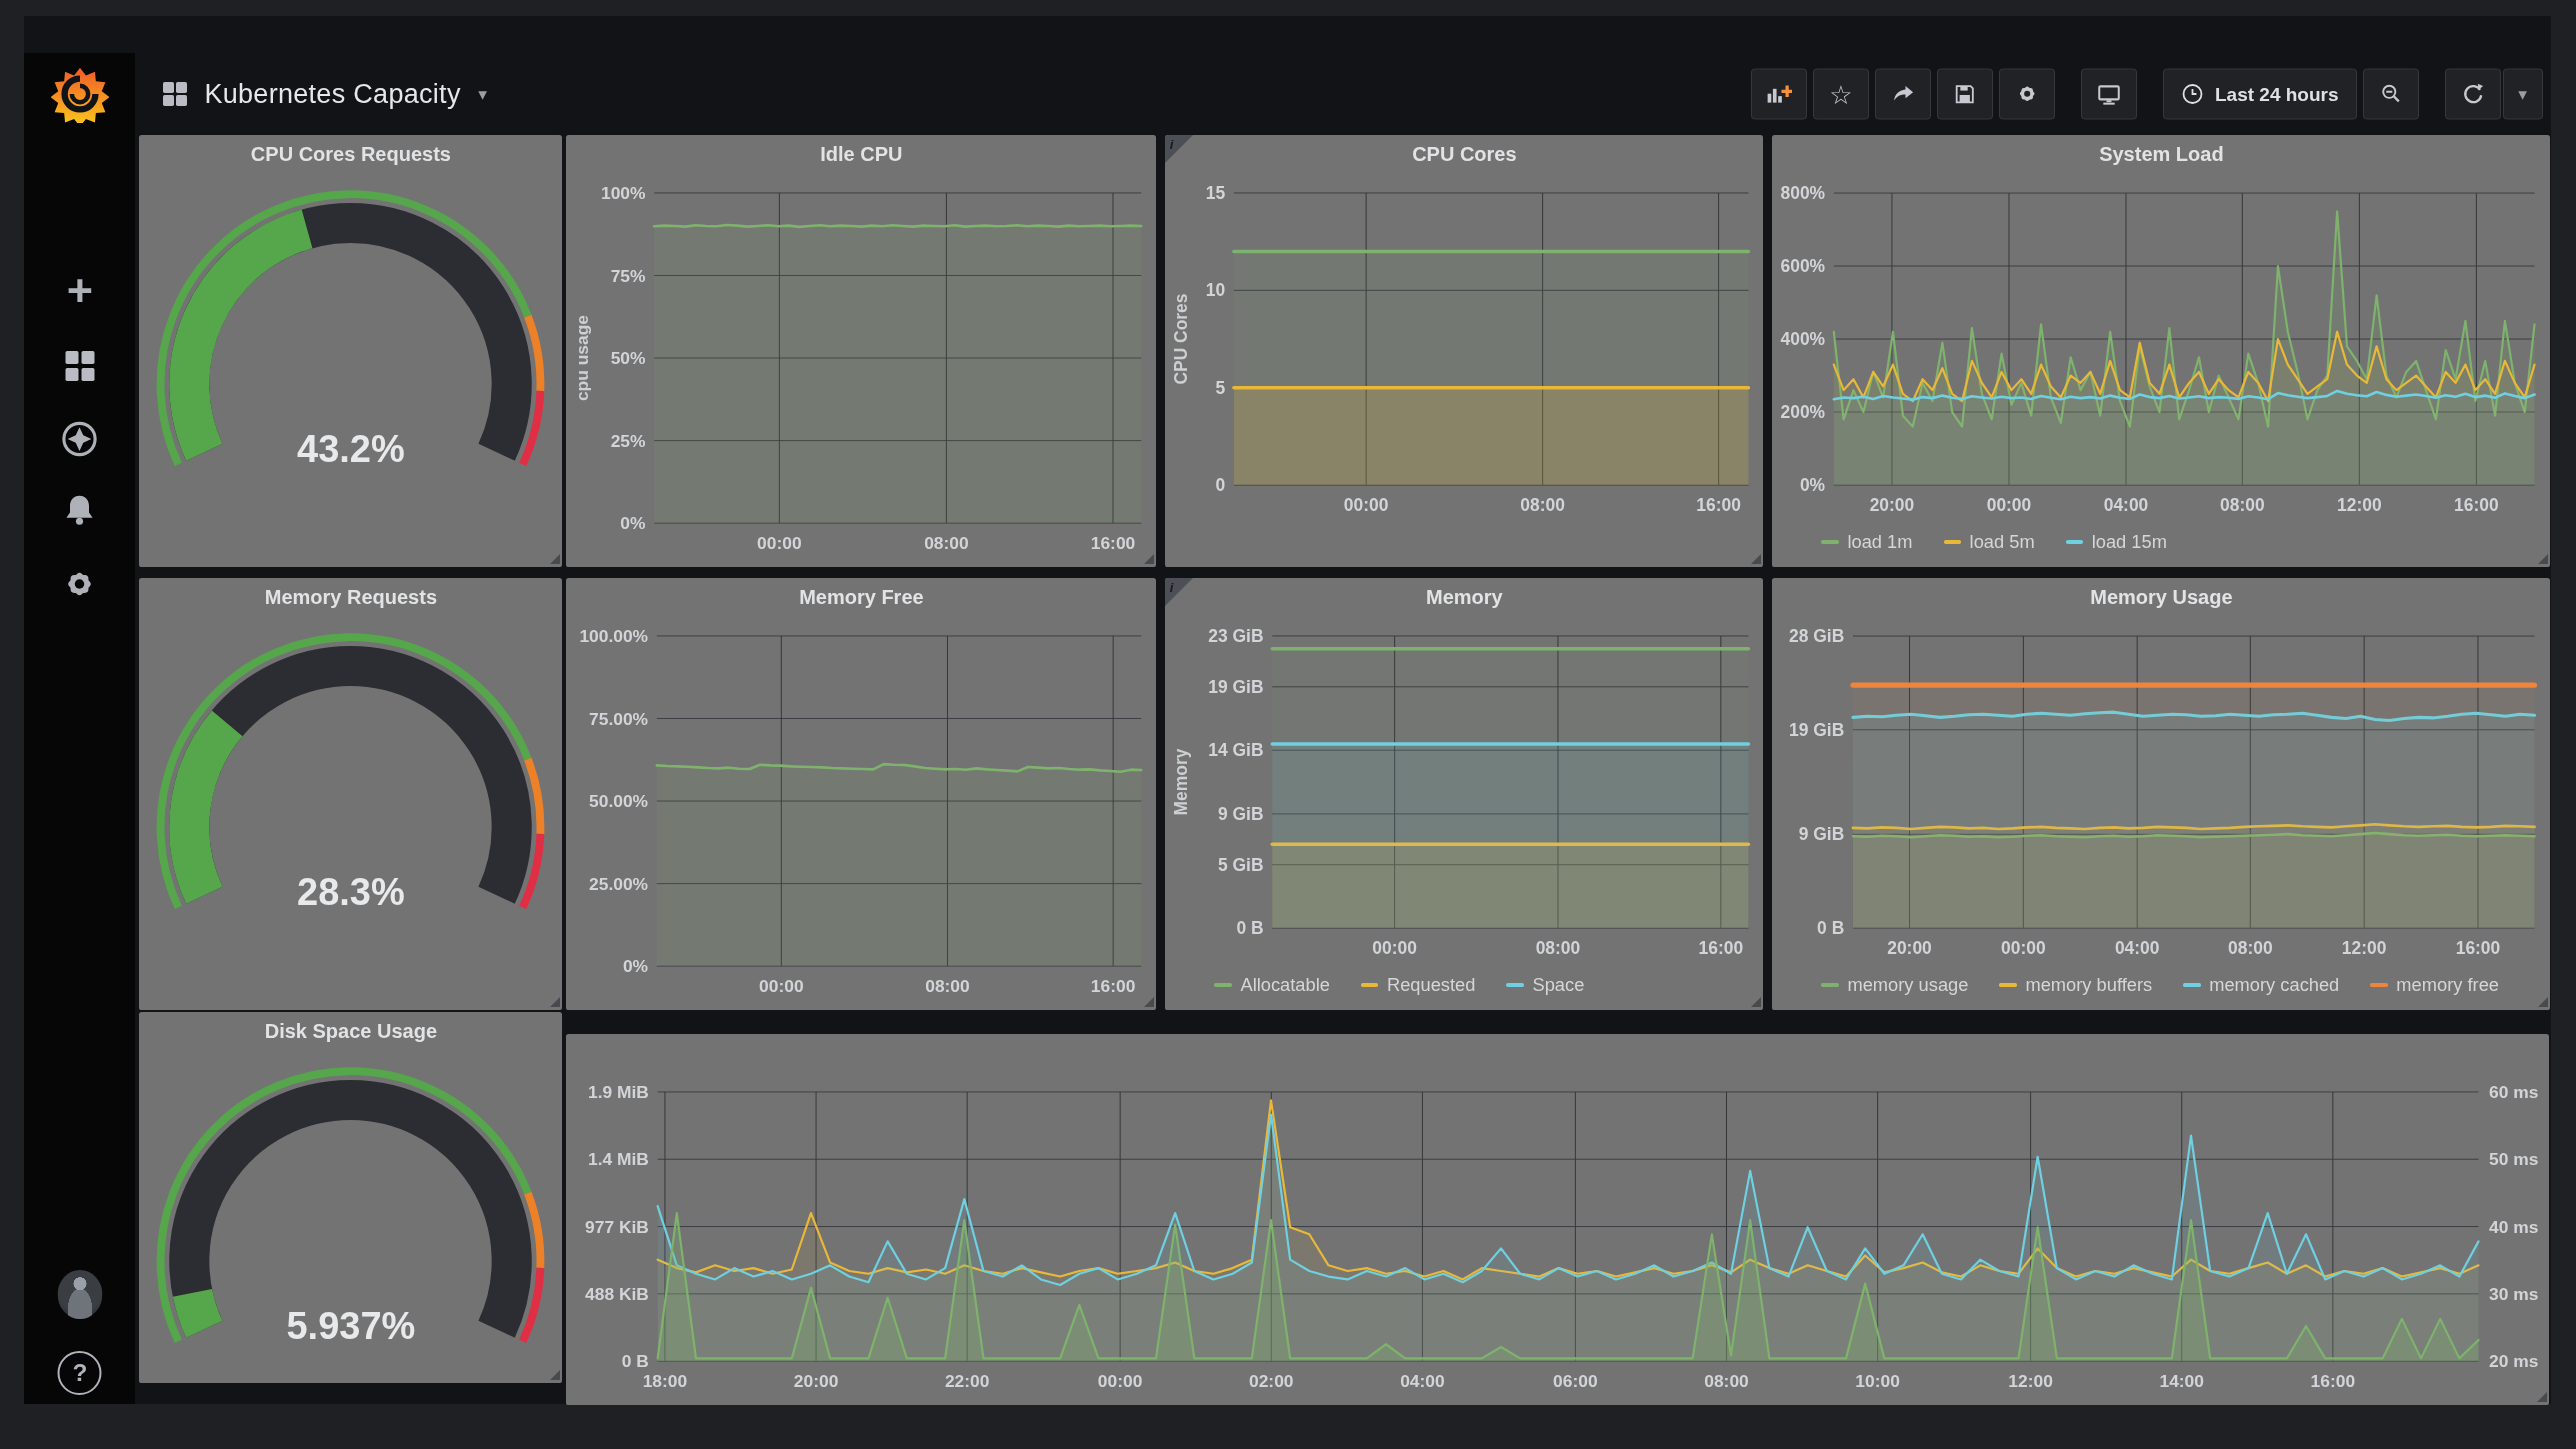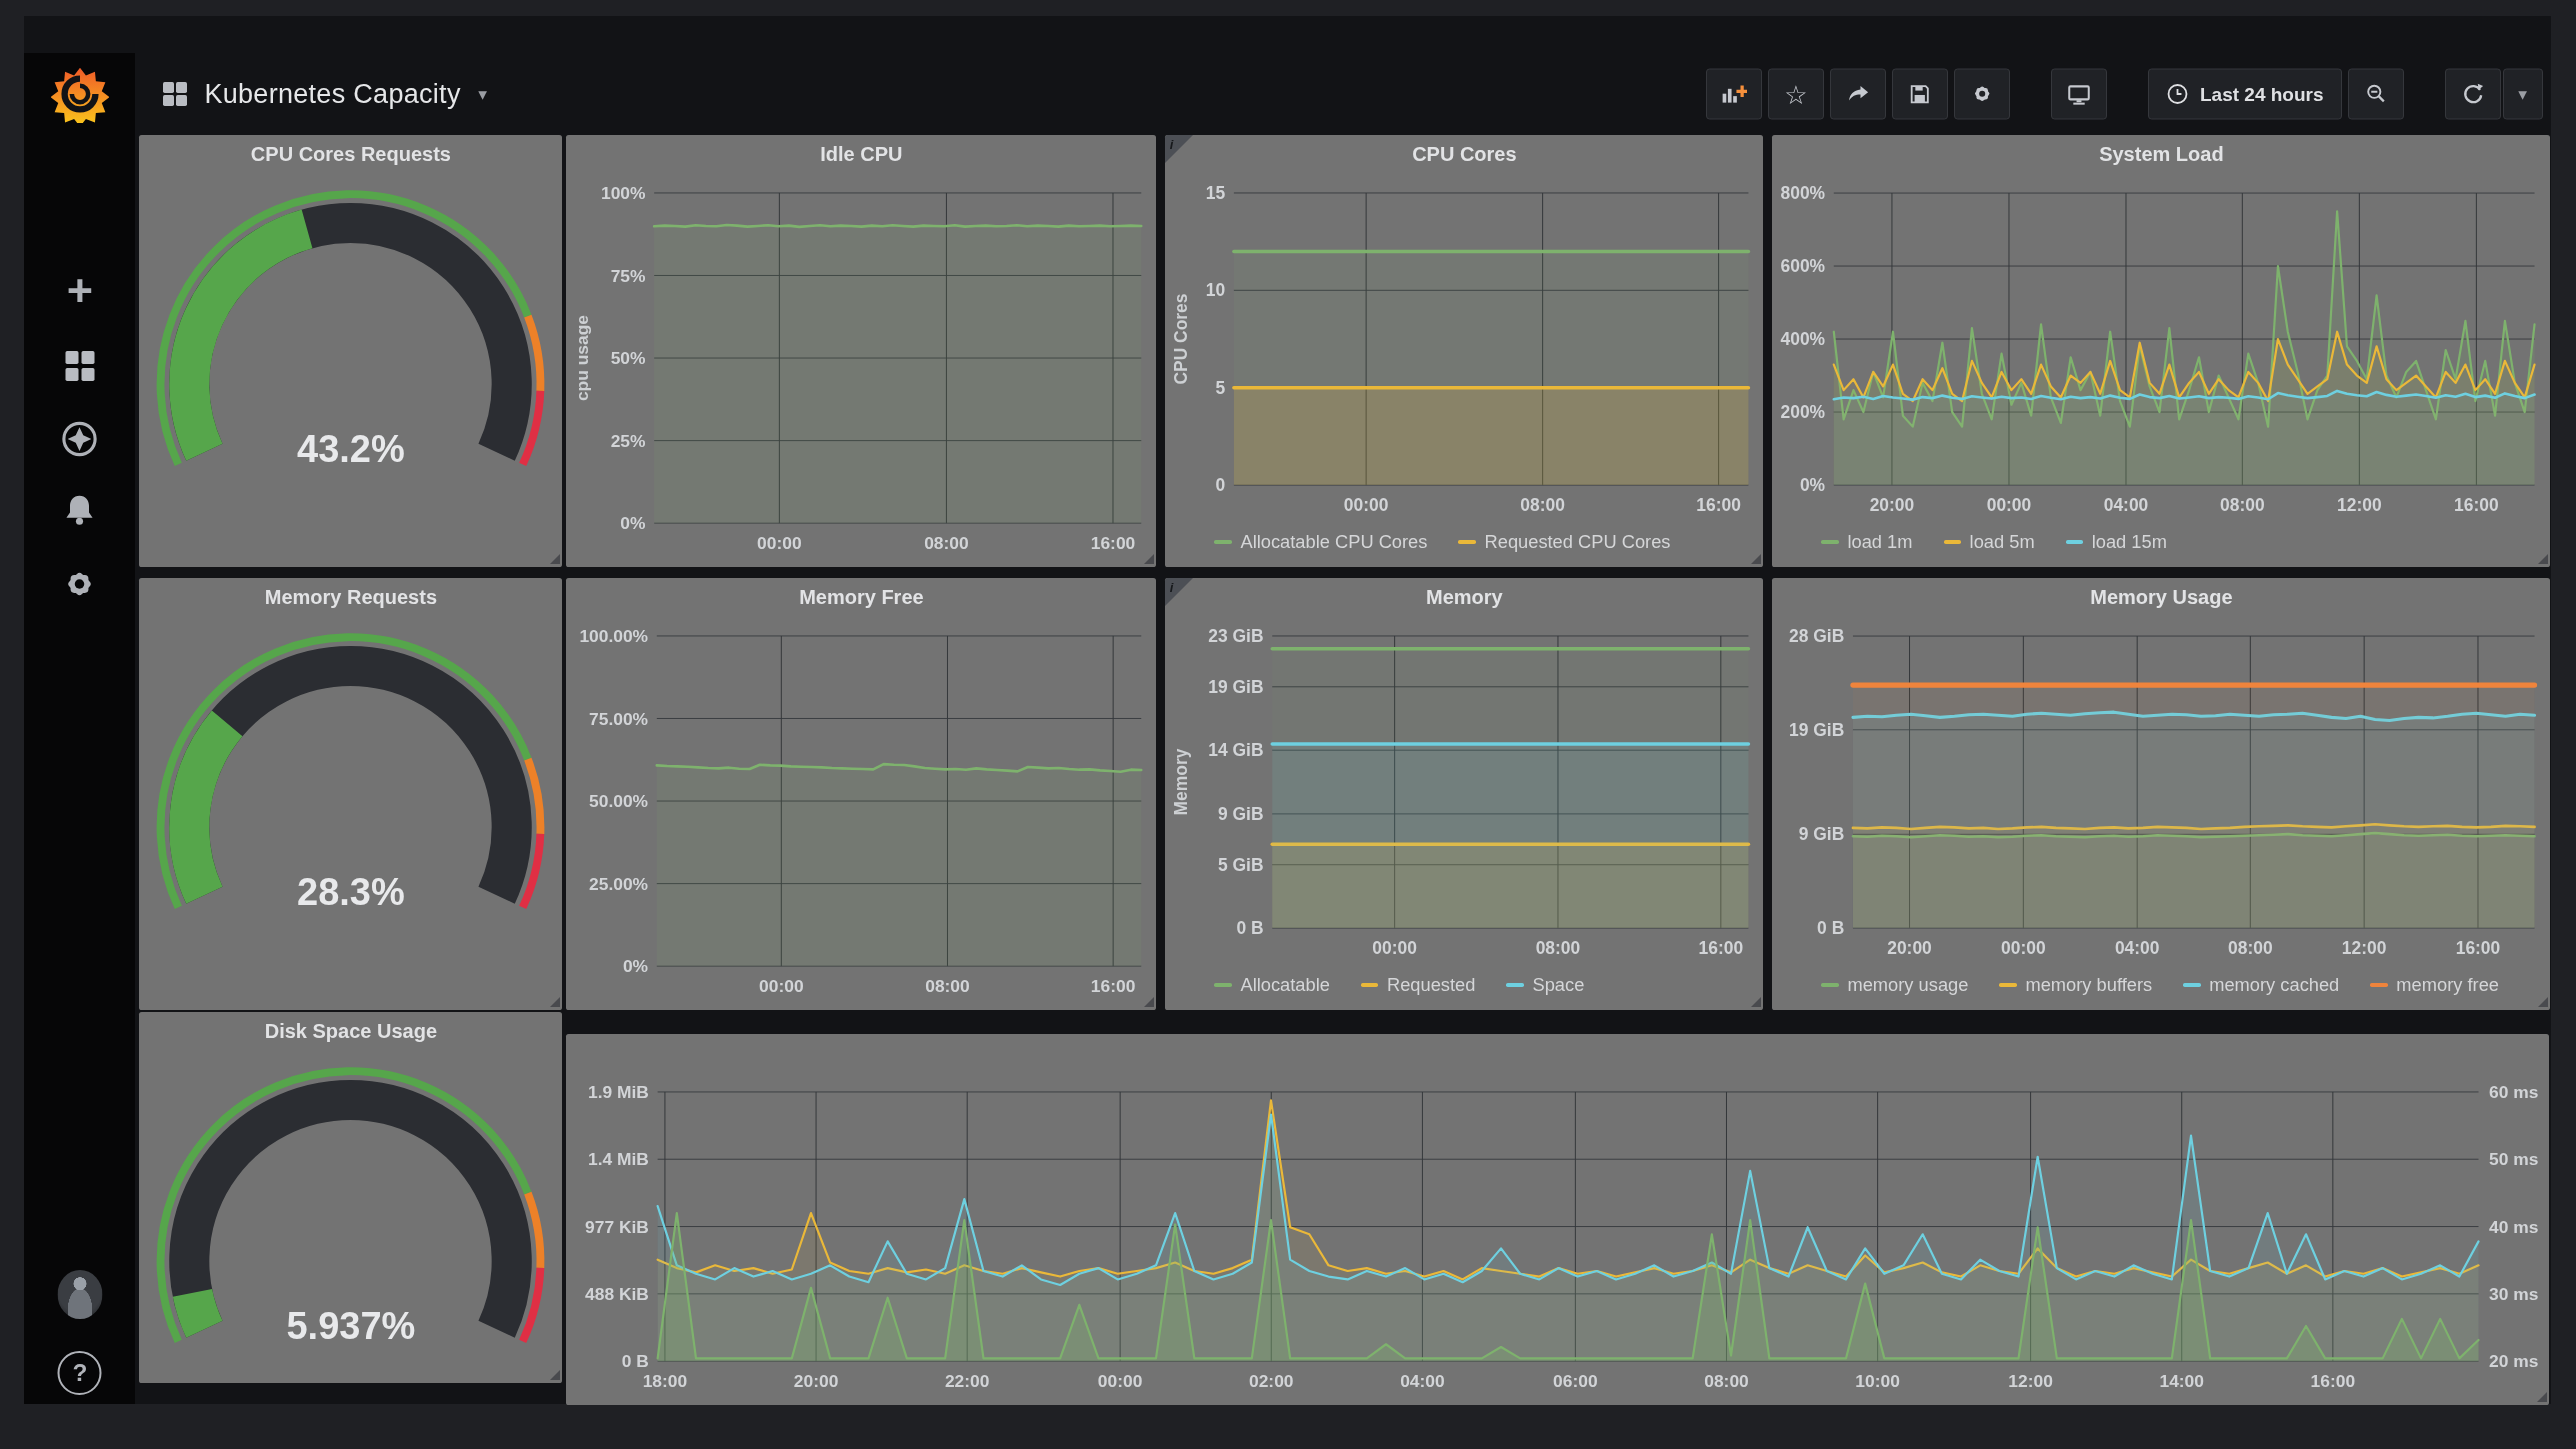--- a/index.html
+++ b/index.html
@@ -29,21 +29,21 @@
   .dash-group{display:flex;align-items:center;gap:17.4px;margin-left:28px;}
   .dash-title{font-size:27px;font-weight:400;color:#e6e7e9;letter-spacing:0.3px;}
   .caret{color:#9a9da3;font-size:17.4px;}
   .toolbar{position:absolute;right:8.7px;top:50%;transform:translateY(-50%);display:flex;align-items:center;}
   .tbtn{height:51px;min-width:56px;background:#202226;border:0.9px solid #35373c;border-radius:3.5px;
         display:flex;align-items:center;justify-content:center;color:#c6c9cf;margin-left:6.1px;
         padding:0 10.5px;box-sizing:border-box;}
   .tbtn svg{display:block}
   .tbtn.time{gap:10.5px;font-size:19px;font-weight:700;color:#dfe0e3;padding:0 17.4px;}
   .tbtn.narrow{min-width:40px;padding:0 5.2px;margin-left:1.7px;}
-  .gap-l{margin-left:41px}
+  .gap-l{margin-left:26px}
   .star-glyph{font-size:26px;line-height:1;}
   
   .panel{position:absolute;background:#737373;border-radius:2.6px;overflow:hidden;}
   .panel-title{position:absolute;top:8.7px;left:0;right:0;text-align:center;
                font-size:20px;font-weight:700;color:#e2e3e5;}
   .chart-host{position:absolute;left:5.2px;right:5.2px;top:44px;bottom:8.7px;}
   .has-legend .chart-host{bottom:47px;}
   .legend{position:absolute;left:49px;right:10.5px;bottom:7px;height:35px;
           display:flex;align-items:center;gap:31px;font-size:18.3px;color:#d5d6d8;}
   .legend .lg{display:flex;align-items:center;gap:8.7px;}
@@ -296,30 +296,20 @@
           <text x="62" y="23" text-anchor="end" font-size="20" font-weight="600" fill="#d2d4d7">15</text>
           <text x="223.63" y="381" text-anchor="middle" font-size="20" font-weight="600" fill="#d2d4d7">00:00</text>
           <text x="426" y="381" text-anchor="middle" font-size="20" font-weight="600" fill="#d2d4d7">08:00</text>
           <text x="627.78" y="381" text-anchor="middle" font-size="20" font-weight="600" fill="#d2d4d7">16:00</text>
           <text x="18" y="183.5" text-anchor="middle" font-size="20" font-weight="600" fill="#cdd0d3" transform="rotate(-90 18 183.5)">CPU Cores</text>
           <path d="M72.0 83.0 L662.0 83.0 L662 351 L72 351 Z" fill="#7eb26d" fill-opacity="0.08" stroke="none"></path>
           <path d="M72.0 83.0 L662.0 83.0 " fill="none" stroke="#7eb26d" stroke-width="4" stroke-linejoin="round" stroke-linecap="round"></path>
           <path d="M72.0 239.3 L662.0 239.3 L662 351 L72 351 Z" fill="#eab839" fill-opacity="0.18" stroke="none"></path>
           <path d="M72.0 239.3 L662.0 239.3 " fill="none" stroke="#eab839" stroke-width="4" stroke-linejoin="round" stroke-linecap="round"></path>
         </svg></div>
-    <div class="legend">
-        <span class="lg">
-          <i style="background: rgb(126, 178, 109);"></i>
-          <span>Allocatable CPU Cores</span>
-        </span>
-        <span class="lg">
-          <i style="background: rgb(234, 184, 57);"></i>
-          <span>Requested CPU Cores</span>
-        </span>
-      </div>
     <div class="rsz"></div>
   </section>
 
   <section class="panel has-legend" id="p-c2">
     <div class="panel-title">System Load</div>
     <div class="chart-host"><svg width="767" height="341" viewBox="0 0 880 391">
           <line x1="130.732" y1="16" x2="130.732" y2="351" stroke="#2c2f33" stroke-width="1"></line>
           <line x1="265" y1="16" x2="265" y2="351" stroke="#2c2f33" stroke-width="1"></line>
           <line x1="399.268" y1="16" x2="399.268" y2="351" stroke="#2c2f33" stroke-width="1"></line>
           <line x1="532.732" y1="16" x2="532.732" y2="351" stroke="#2c2f33" stroke-width="1"></line>

